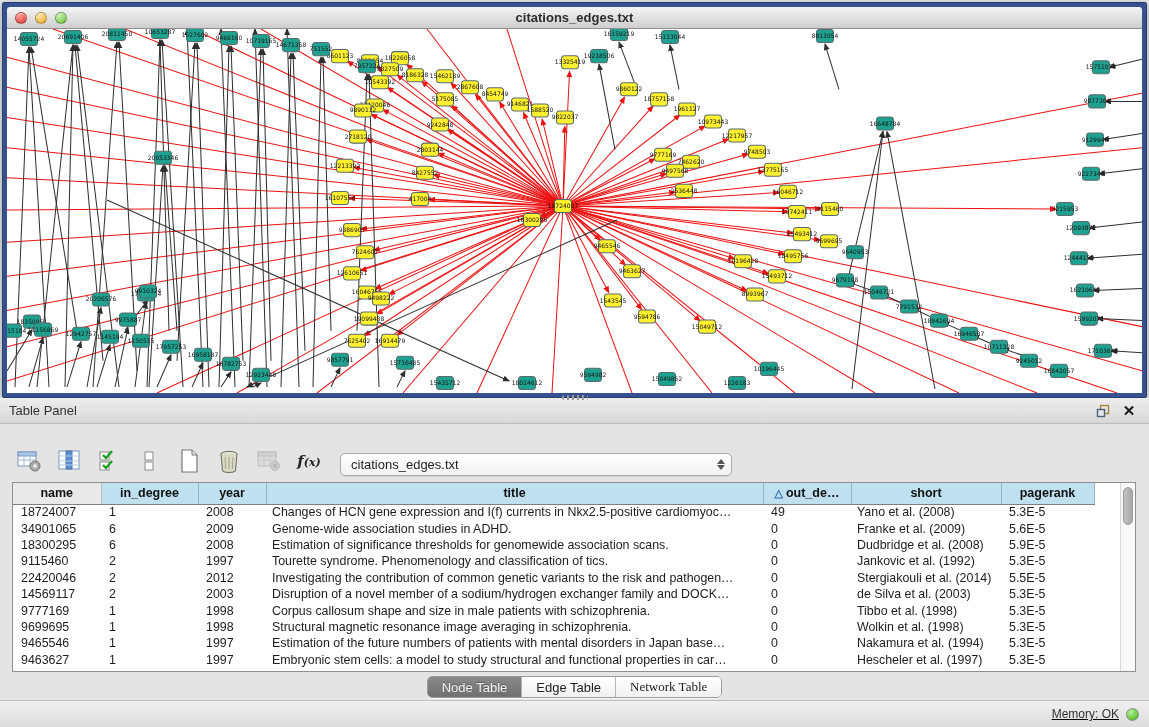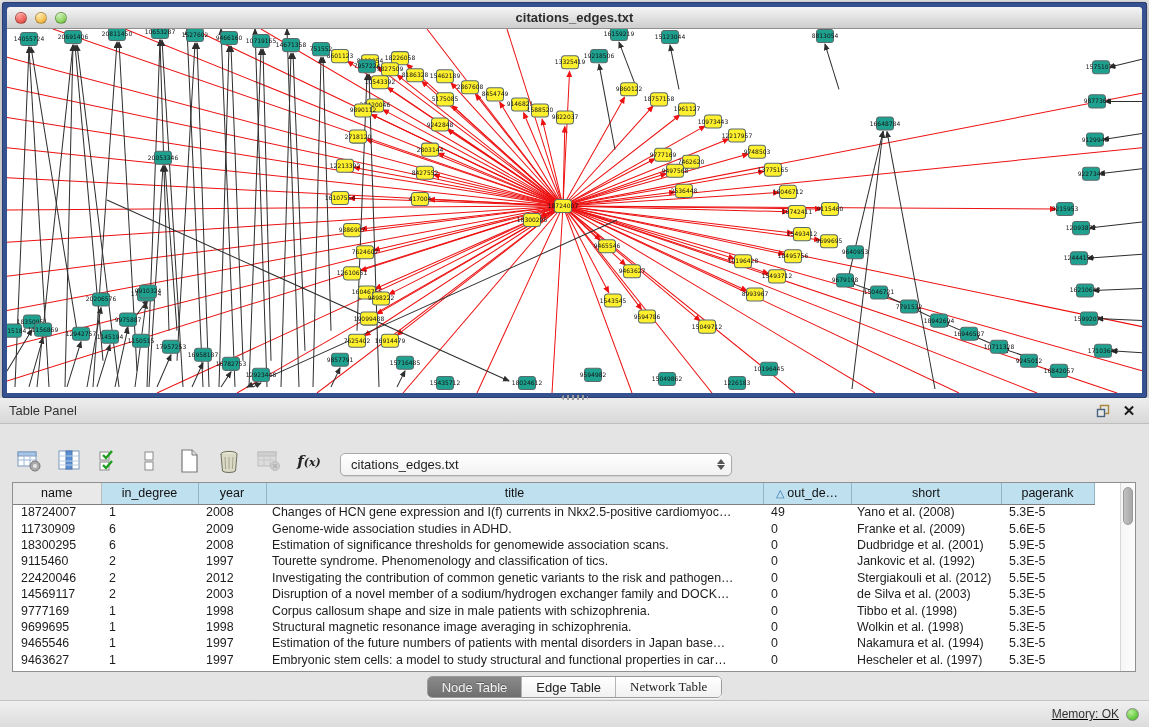--- a/index.html
+++ b/index.html
@@ -53,21 +53,21 @@
   .combo-arrows i { width:0; height:0; border-left:4px solid transparent;
     border-right:4px solid transparent; display:block; }
   .combo-arrows .up { border-bottom:5px solid #555; }
   .combo-arrows .dn { border-top:5px solid #555; }
 
   
   .table-wrap { position:absolute; left:12px; right:13px; top:84px; height:190px;
     background:#fff; border:1px solid #8f8f8f; display:flex; }
   .grid { flex:1; overflow:hidden; }
   table { border-collapse:collapse; table-layout:fixed; width:1081px; }
-  th { height:21px; font-size:12.5px; font-weight:normal; color:#111;
+  th { height:21px; font-size:12.5px; font-weight:bold; color:#111;
     background:#bfe0ef; border-right:1px solid #93b4c6; border-bottom:1px solid #7f7f7f;
     overflow:hidden; white-space:nowrap; }
   th.namecol { background:#e9e9e9; border-right:1px solid #bdbdbd; }
   .sort-tri { color:#2f6fb2; font-size:11px; margin-right:3px; }
   td { height:16.4px; font-size:12.4px; color:#1c1c1c; padding:0 4px 0 6px;
     white-space:nowrap; overflow:hidden; }
   td.num { padding-left:8px; }
   .vscroll { width:15px; background:linear-gradient(90deg,#f6f6f6,#fdfdfd);
     border-left:1px solid #d8d8d8; position:relative; }
   .vthumb { position:absolute; top:4px; left:2px; width:10px; height:38px;
@@ -626,53 +626,53 @@
             <tr>
               <td class="num">18724007</td>
               <td class="num">1</td>
               <td class="num">2008</td>
               <td>Changes of HCN gene expression and I(f) currents in Nkx2.5-positive cardiomyoc…</td>
               <td class="num">49</td>
               <td>Yano et al. (2008)</td>
               <td class="num">5.3E-5</td>
             </tr>
             <tr>
-              <td class="num">11730909</td>
+              <td class="num">34901065</td>
               <td class="num">6</td>
               <td class="num">2009</td>
               <td>Genome-wide association studies in ADHD.</td>
               <td class="num">0</td>
               <td>Franke et al. (2009)</td>
               <td class="num">5.6E-5</td>
             </tr>
             <tr>
               <td class="num">18300295</td>
               <td class="num">6</td>
               <td class="num">2008</td>
               <td>Estimation of significance thresholds for genomewide association scans.</td>
               <td class="num">0</td>
-              <td>Dudbridge et al. (2001)</td>
+              <td>Dudbridge et al. (2008)</td>
               <td class="num">5.9E-5</td>
             </tr>
             <tr>
               <td class="num">9115460</td>
               <td class="num">2</td>
               <td class="num">1997</td>
               <td>Tourette syndrome. Phenomenology and classification of tics.</td>
               <td class="num">0</td>
               <td>Jankovic et al. (1992)</td>
               <td class="num">5.3E-5</td>
             </tr>
             <tr>
               <td class="num">22420046</td>
               <td class="num">2</td>
               <td class="num">2012</td>
               <td>Investigating the contribution of common genetic variants to the risk and pathogen…</td>
               <td class="num">0</td>
-              <td>Stergiakouli et al. (2012)</td>
+              <td>Stergiakouli et al. (2014)</td>
               <td class="num">5.5E-5</td>
             </tr>
             <tr>
               <td class="num">14569117</td>
               <td class="num">2</td>
               <td class="num">2003</td>
               <td>Disruption of a novel member of a sodium/hydrogen exchanger family and DOCK…</td>
               <td class="num">0</td>
               <td>de Silva et al. (2003)</td>
               <td class="num">5.3E-5</td>

